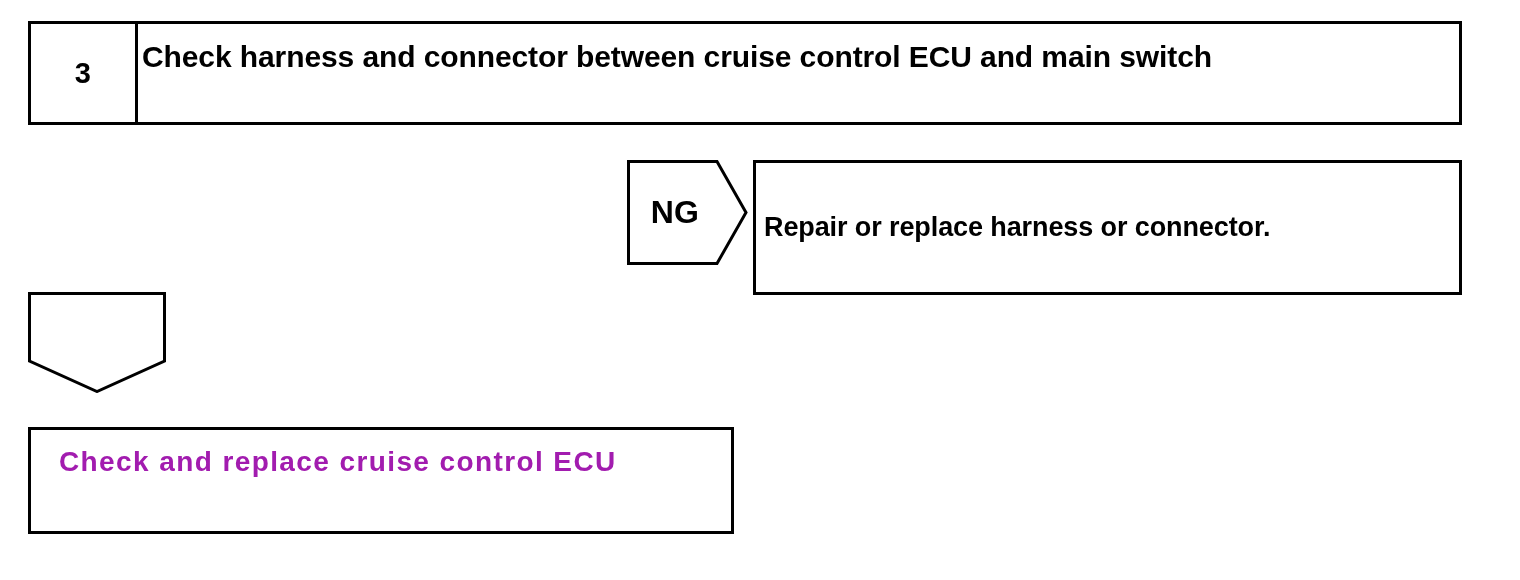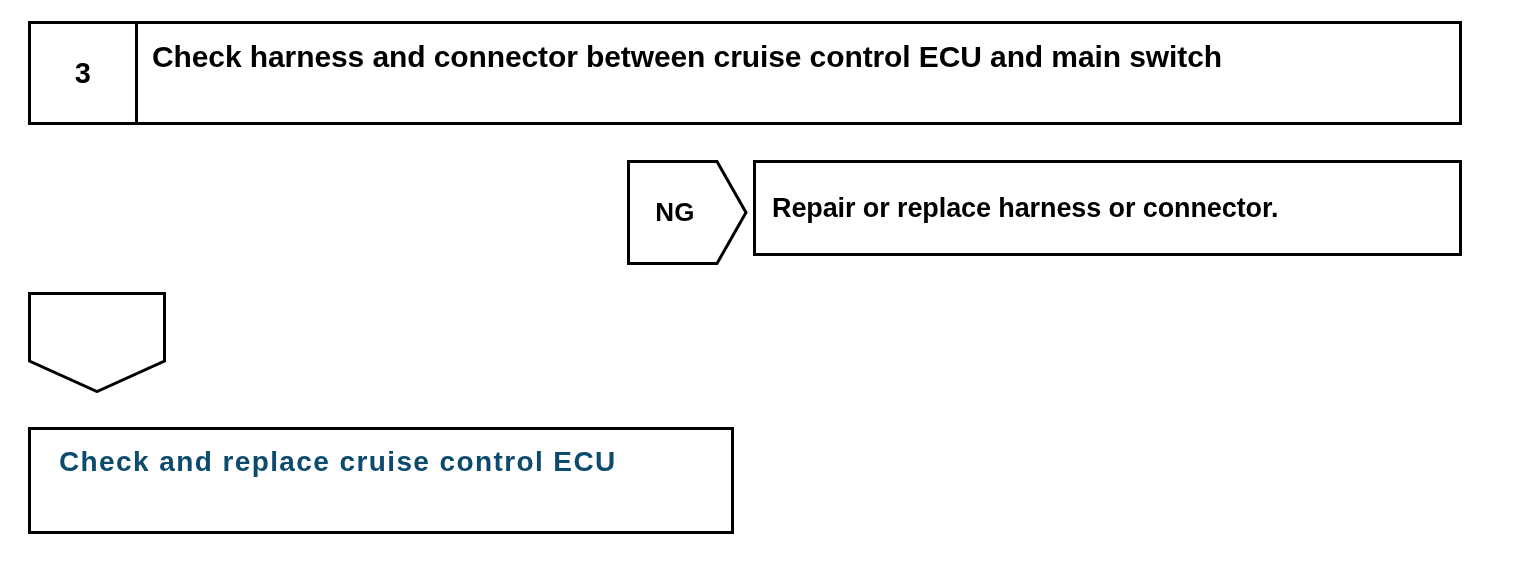--- a/index.html
+++ b/index.html
@@ -44,21 +44,21 @@
     font-size: 29px;
     font-weight: bold;
     color: #000000;
     line-height: 1;
     letter-spacing: 0.5px;
   }
   .step-desc-cell {
     flex: 1;
     display: flex;
     align-items: flex-start;
-    padding: 17px 0 0 14px;
+    padding: 17px 0 0 4px;
   }
   .step-desc-text {
     font-size: 30px;
     font-weight: bold;
     color: #000000;
     line-height: 1.05;
     white-space: nowrap;
     letter-spacing: -0.1px;
   }
 
@@ -77,37 +77,37 @@
   }
   .ng-label {
     position: absolute;
     left: 627px;
     top: 160px;
     width: 96px;
     height: 105px;
     display: flex;
     align-items: center;
     justify-content: center;
-    font-size: 26px;
+    font-size: 32px;
     font-weight: bold;
     color: #000000;
     letter-spacing: 0.3px;
   }
   .ng-result-box {
     position: absolute;
     left: 753px;
     top: 160px;
     width: 709px;
-    height: 96px;
+    height: 135px;
     box-sizing: border-box;
     border: 3px solid #000000;
     background: #ffffff;
     display: flex;
     align-items: center;
-    padding-left: 16px;
+    padding-left: 8px;
   }
   .ng-result-text {
     font-size: 27px;
     font-weight: bold;
     color: #000000;
     white-space: nowrap;
     line-height: 1.05;
     letter-spacing: -0.1px;
   }
 
@@ -151,21 +151,21 @@
     box-sizing: border-box;
     border: 3px solid #000000;
     background: #ffffff;
     display: flex;
     align-items: flex-start;
     padding: 17px 0 0 28px;
   }
   .final-text {
     font-size: 28px;
     font-weight: bold;
-    color: #0c4a6e;
+    color: #a21caf;
     white-space: nowrap;
     line-height: 1.05;
     letter-spacing: 1.4px;
   }
 </style>
 </head>
 <body>
 
 <div id="canvas">
 

